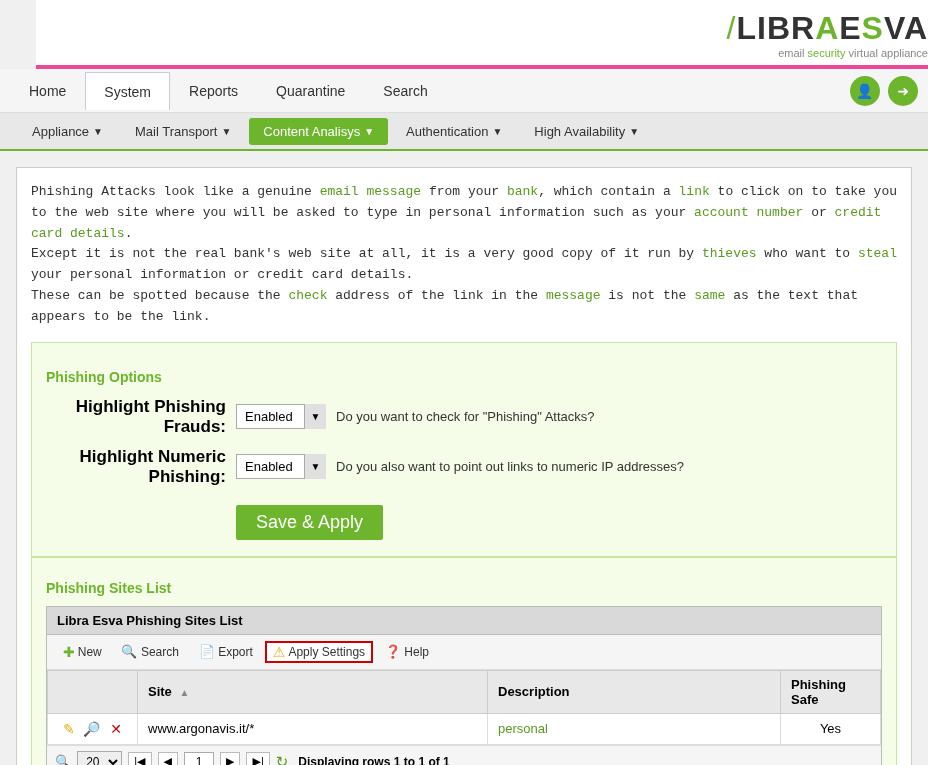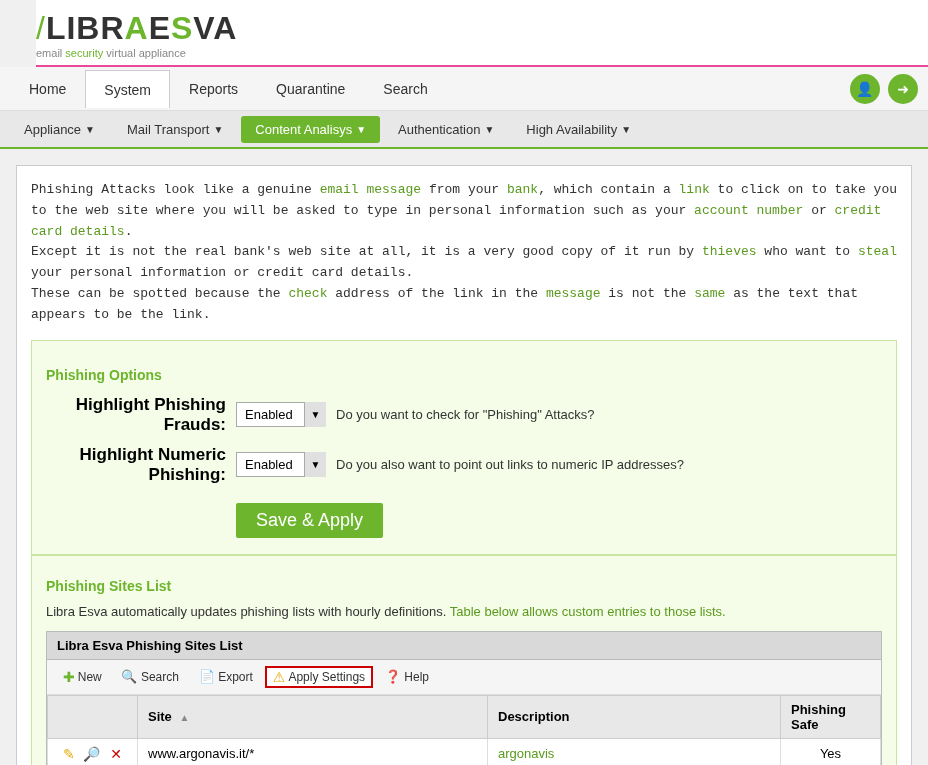--- a/index.html
+++ b/index.html
@@ -1,23 +1,23 @@
 <!DOCTYPE html>
 <html><head>
   <meta charset="utf-8">
   <style>
     * { box-sizing: border-box; margin: 0; padding: 0; }
     body { font-family: Arial, sans-serif; font-size: 13px; background: #f0f0f0; }
 
     
     .logo-bar {
       background: #fff;
-      text-align: left;
+      text-align: right;
       padding: 10px 0 6px;
-      border-bottom: 2px solid #ec4899;
+      border-bottom: 4px solid #ec4899;
       margin-left: 36px;
     }
     .logo-bar .logo-text {
       font-size: 32px;
       font-weight: bold;
       color: #333;
       letter-spacing: 1px;
     }
     .logo-bar .logo-text span.slash { color: #6cb52d; font-weight: 300; }
     .logo-bar .logo-text span.es { color: #6cb52d; }
@@ -62,21 +62,21 @@
       cursor: pointer;
       color: #fff;
       font-size: 14px;
     }
 
     
     .sub-nav {
       background: #e8e8e8;
       border-bottom: 2px solid #6cb52d;
       display: flex;
-      padding: 0 10px;
+      padding: 0 18px;
       gap: 4px;
       height: 38px;
       align-items: center;
     }
     .sub-nav-item {
       padding: 6px 14px;
       cursor: pointer;
       font-size: 13px;
       color: #333;
       border-radius: 3px;
@@ -403,24 +403,20 @@
             <div class="form-select-arrow">▼</div>
           </div>
           <div class="form-hint">Do you also want to point out links to numeric IP addresses?</div>
         </div>
 
         <button class="save-apply-btn">Save &amp; Apply</button>
       </div>
 
       <div class="sites-list-section">
         <div class="sites-list-title">Phishing Sites List</div>
-        <div class="sites-description">
-          <span>Libra Esva automatically updates phishing lists with hourly definitions.</span>
-          <span class="link">Table below allows custom entries to those lists.</span>
-        </div>
 
         <div class="table-container">
           <div class="table-title-bar">Libra Esva Phishing Sites List</div>
 
           <div class="table-toolbar">
             <button class="toolbar-btn">
               <span class="toolbar-icon-new">✚</span>
               <span>New</span>
             </button>
             <button class="toolbar-btn">
@@ -459,21 +455,21 @@
             </thead>
             <tbody>
               <tr>
                 <td class="col-actions">
                   <span class="action-icon icon-edit" title="Edit">✎</span>
                   <span class="action-icon icon-search-small" title="View">🔎</span>
                   <span class="action-icon icon-delete" title="Delete">✕</span>
                 </td>
                 <td class="col-site">www.argonavis.it/*</td>
                 <td class="col-description">
-                  <span style="color:#5a9a1e;">argonavis</span>
+                  <span style="color:#5a9a1e;">personal</span>
                 </td>
                 <td class="col-phishing-safe">Yes</td>
               </tr>
             </tbody>
           </table>
 
           <div class="pagination-bar">
             <span class="pagination-search-icon">🔍</span>
             <select class="page-size-select">
               <option>20</option>

